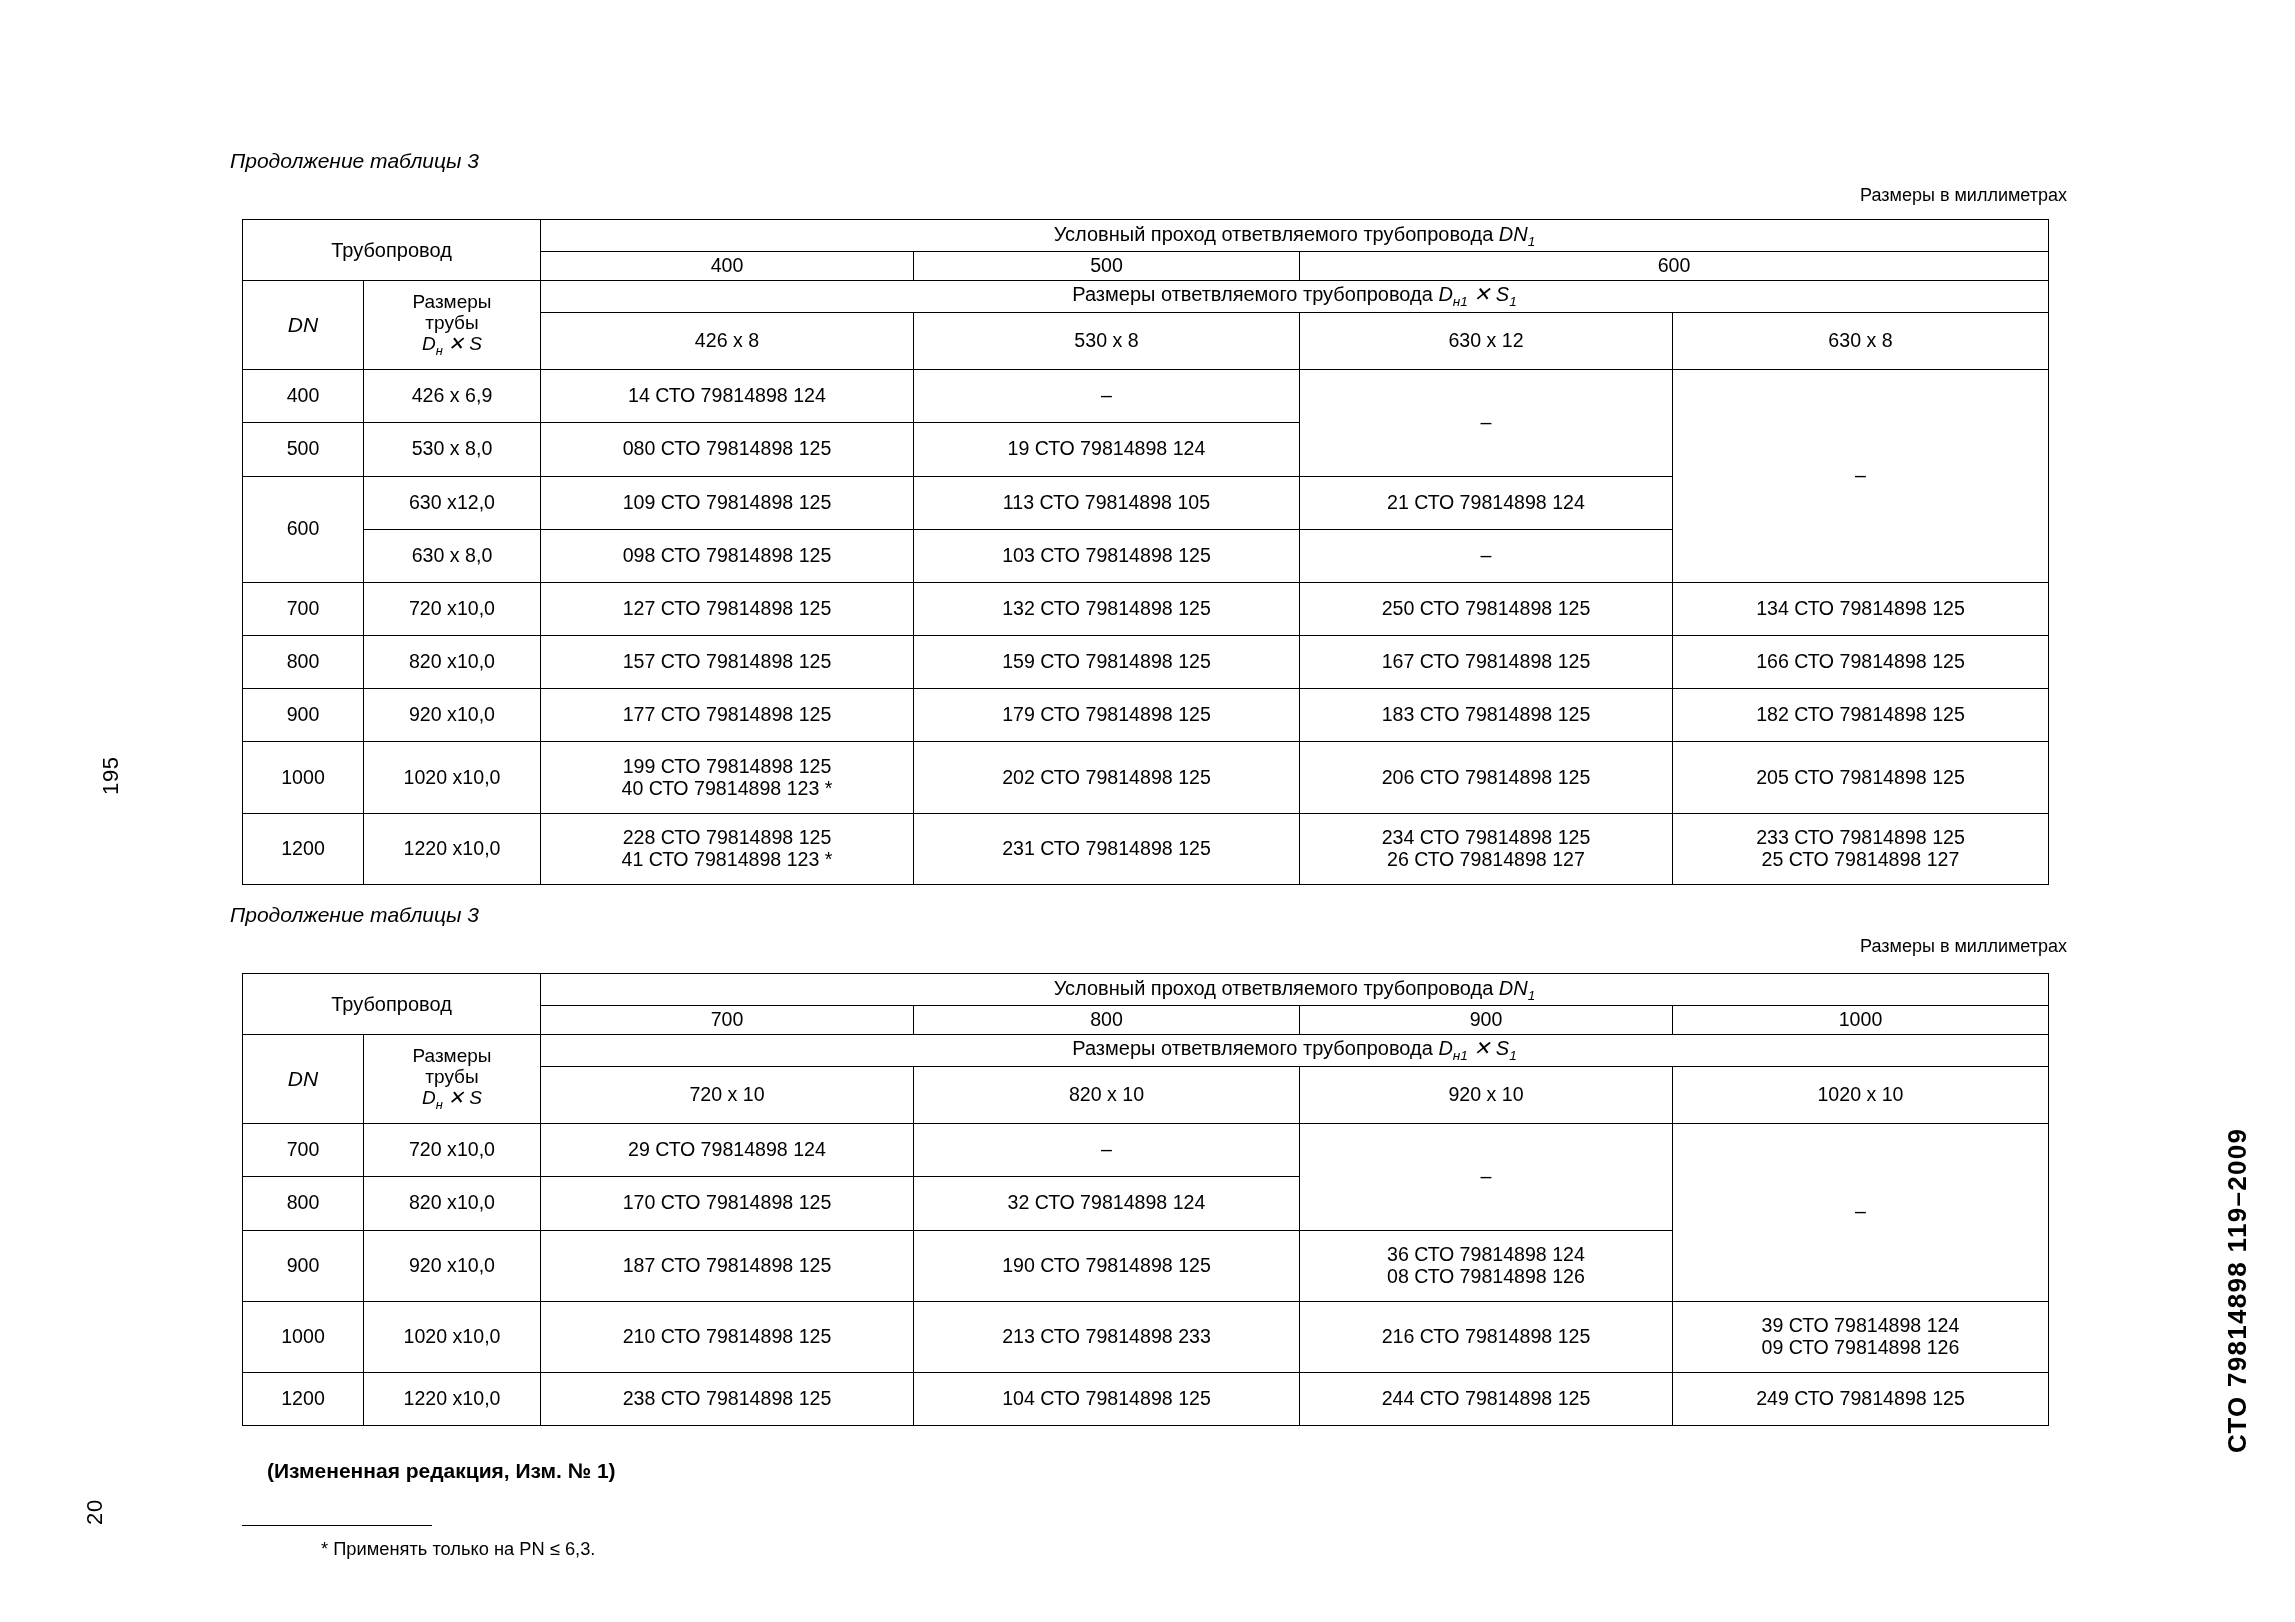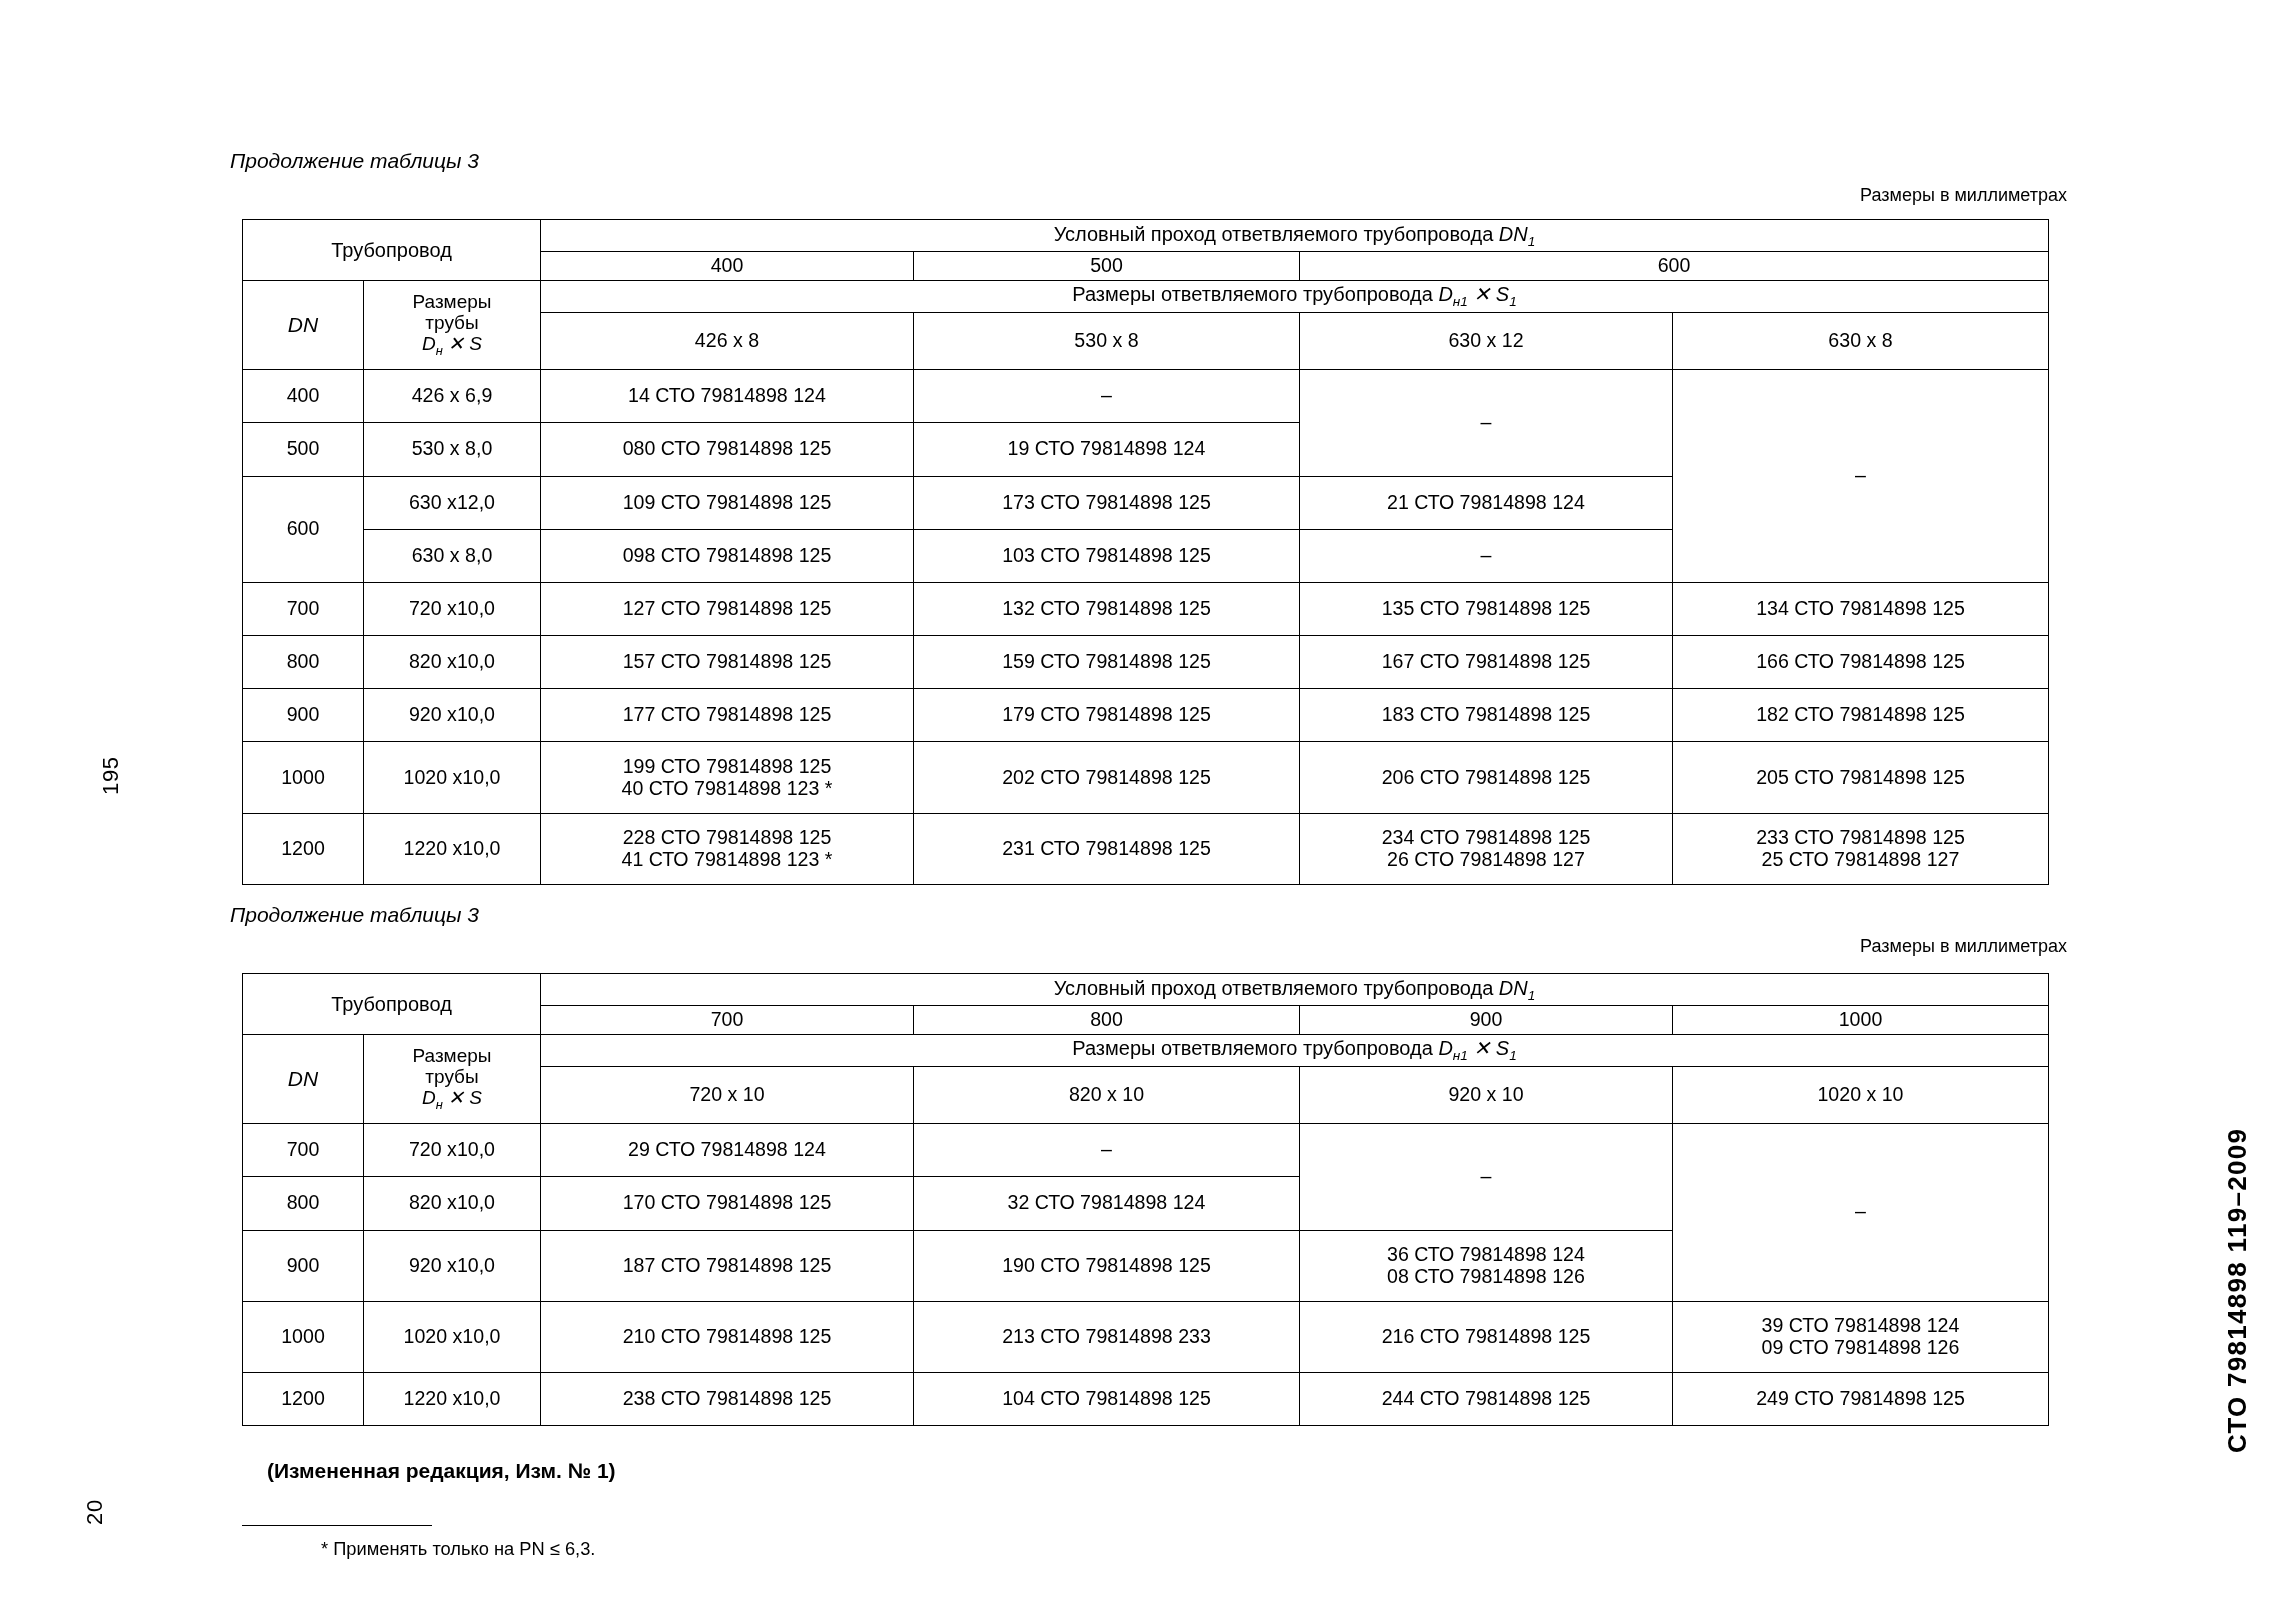--- a/index.html
+++ b/index.html
@@ -168,35 +168,35 @@
       <tr>
         <td style="height:47px;">500</td>
         <td>530 х  8,0</td>
         <td>080 СТО 79814898 125</td>
         <td>19 СТО 79814898 124</td>
       </tr>
       <tr>
         <td rowspan="2">600</td>
         <td style="height:47px;">630 х12,0</td>
         <td>109 СТО 79814898 125</td>
-        <td>173 СТО 79814898 125</td>
+        <td>113 СТО 79814898 105</td>
         <td>21 СТО 79814898 124</td>
       </tr>
       <tr>
         <td style="height:47px;">630 х  8,0</td>
         <td>098 СТО 79814898 125</td>
         <td>103 СТО 79814898 125</td>
         <td>–</td>
       </tr>
       <tr>
         <td style="height:47px;">700</td>
         <td>720 х10,0</td>
         <td>127 СТО 79814898 125</td>
         <td>132 СТО 79814898 125</td>
-        <td>135 СТО 79814898 125</td>
+        <td>250 СТО 79814898 125</td>
         <td>134 СТО 79814898 125</td>
       </tr>
       <tr>
         <td style="height:47px;">800</td>
         <td>820 х10,0</td>
         <td>157 СТО 79814898 125</td>
         <td>159 СТО 79814898 125</td>
         <td>167 СТО 79814898 125</td>
         <td>166 СТО 79814898 125</td>
       </tr>

